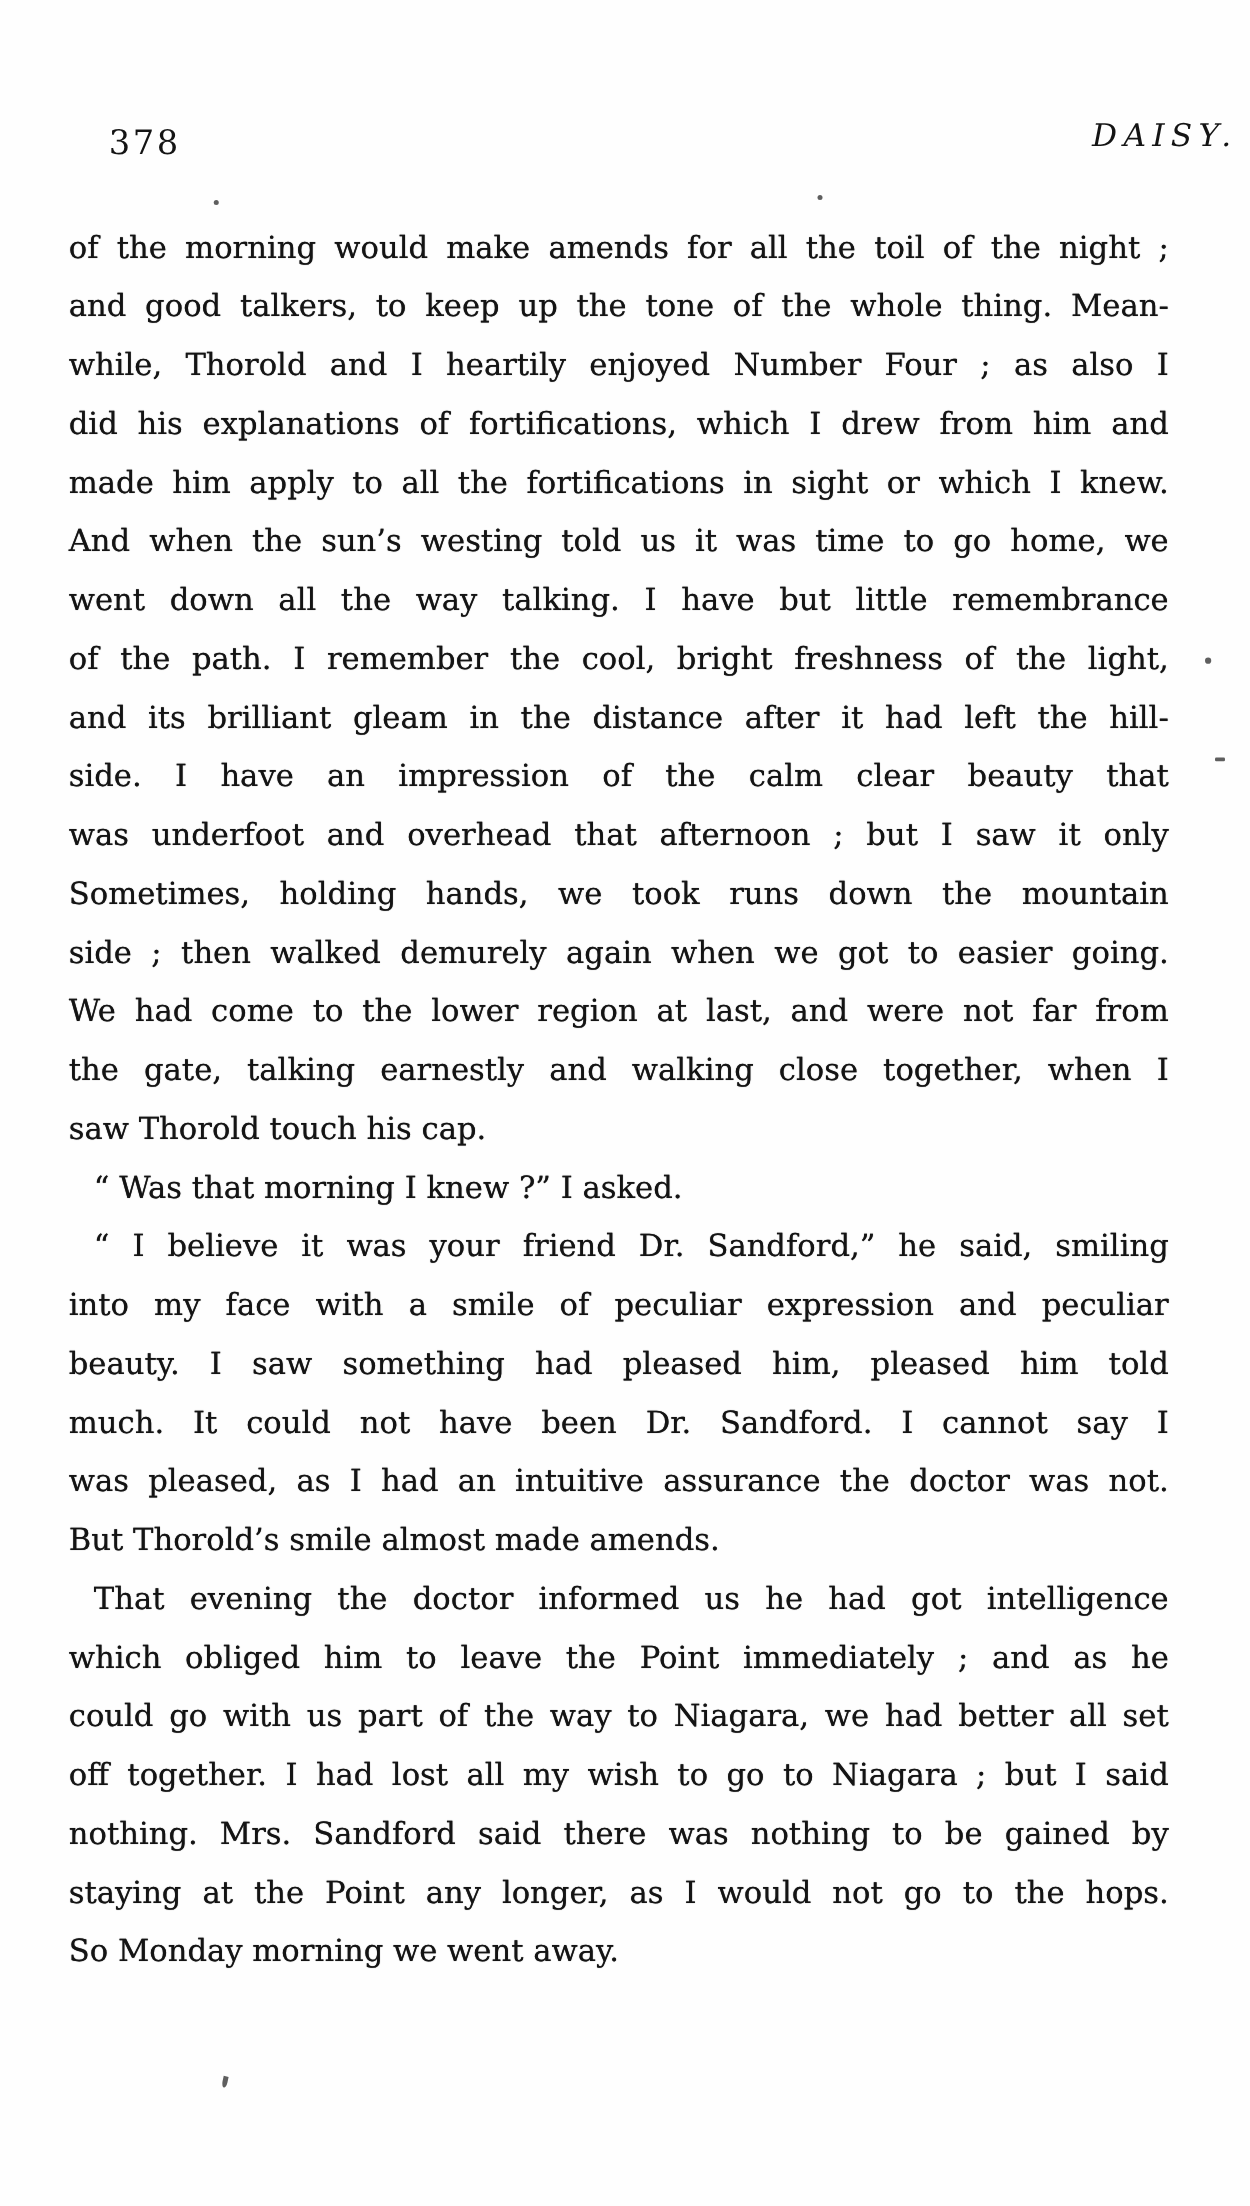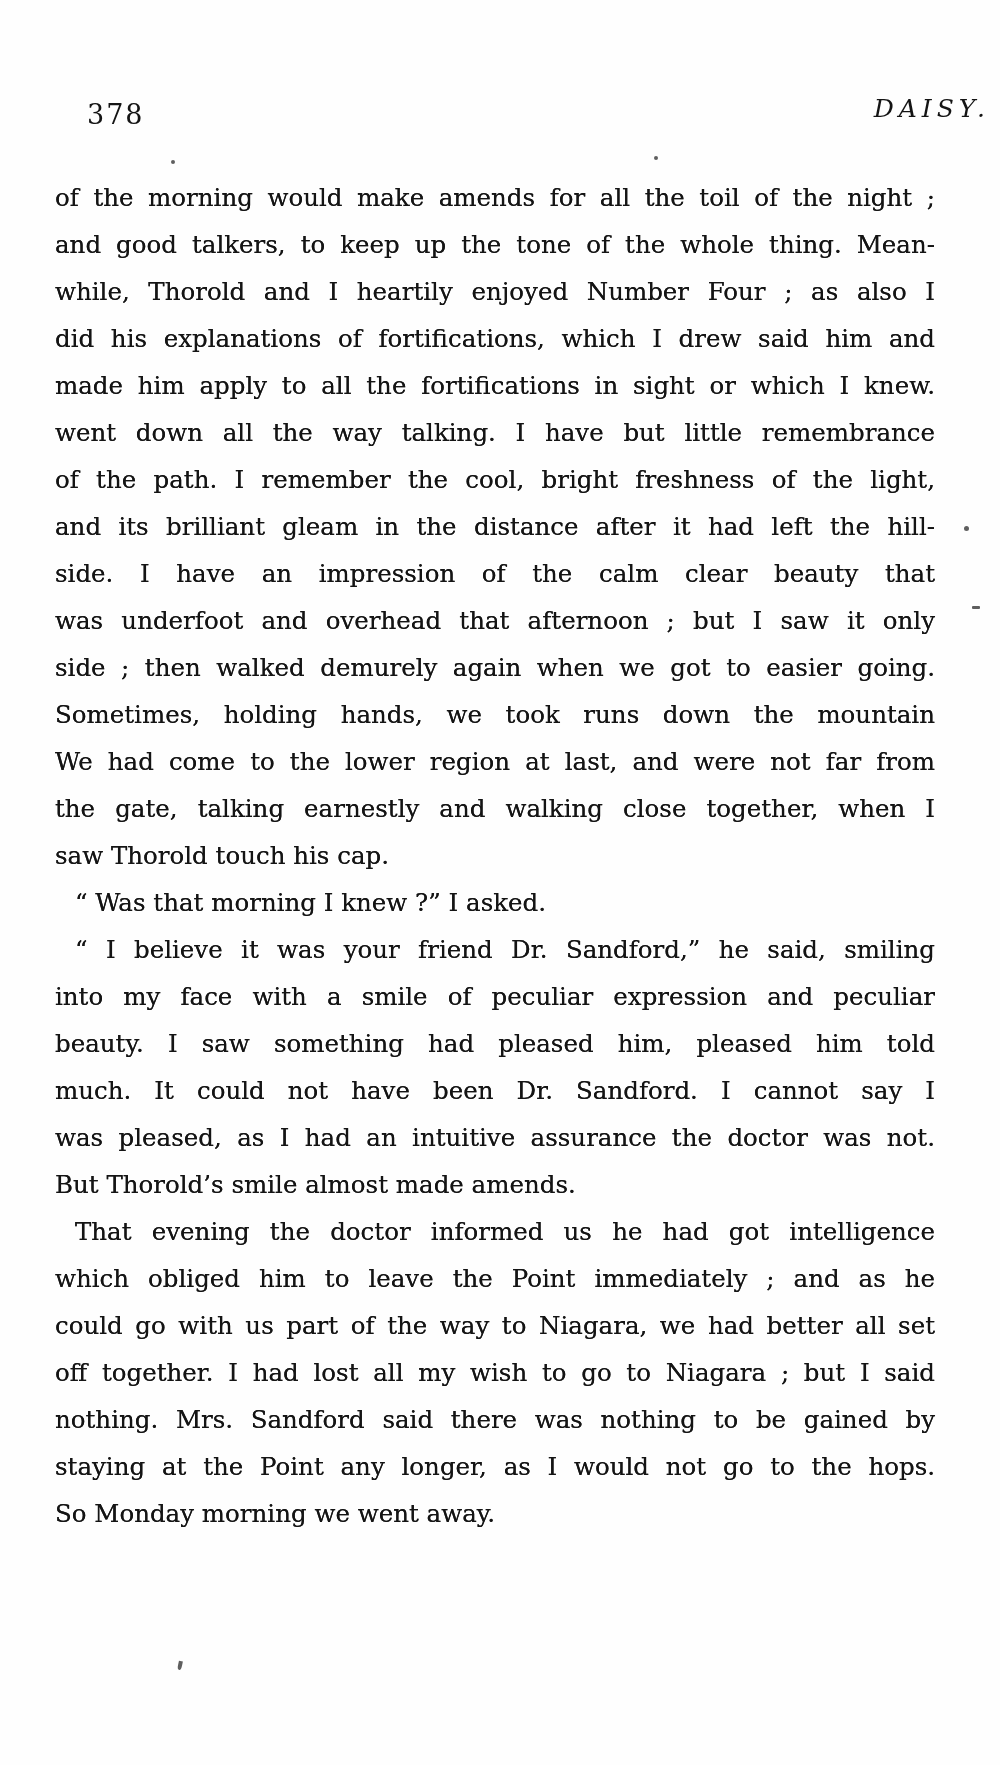--- a/index.html
+++ b/index.html
@@ -73,29 +73,30 @@
 <div class="page">
 
   <div class="folio">378</div>
 
   <div class="running-title">DAISY.</div>
 
   <div class="text-block">
       <div class="line">of the morning would make amends for all the toil of the night ;</div>
       <div class="line">and good talkers, to keep up the tone of the whole thing.  Mean-</div>
       <div class="line">while, Thorold and I heartily enjoyed Number Four ; as also I</div>
-      <div class="line">did his explanations of fortifications, which I drew said him and</div>
+      <div class="line">did his explanations of fortifications, which I drew from him and</div>
       <div class="line">made him apply to all the fortifications in sight or which I knew.</div>
+      <div class="line">And when the sun’s westing told us it was time to go home, we</div>
       <div class="line">went down all the way talking.  I have but little remembrance</div>
       <div class="line">of the path.  I remember the cool, bright freshness of the light,</div>
       <div class="line">and its brilliant gleam in the distance after it had left the hill-</div>
       <div class="line">side.  I have an impression of the calm clear beauty that</div>
       <div class="line">was underfoot and overhead that afternoon ; but I saw it only</div>
+      <div class="line">Sometimes, holding hands, we took runs down the mountain</div>
       <div class="line">side ; then walked demurely again when we got to easier going.</div>
-      <div class="line">Sometimes, holding hands, we took runs down the mountain</div>
       <div class="line">We had come to the lower region at last, and were not far from</div>
       <div class="line">the gate, talking earnestly and walking close together, when I</div>
       <div class="line para-last">saw Thorold touch his cap.</div>
       <div class="line indent para-last">“ Was that morning I knew ?” I asked.</div>
       <div class="line indent">“ I believe it was your friend Dr. Sandford,” he said, smiling</div>
       <div class="line">into my face with a smile of peculiar expression and peculiar</div>
       <div class="line">beauty.  I saw something had pleased him, pleased him told</div>
       <div class="line">much.  It could not have been Dr. Sandford.  I cannot say I</div>
       <div class="line">was pleased, as I had an intuitive assurance the doctor was not.</div>
       <div class="line para-last">But Thorold’s smile almost made amends.</div>

